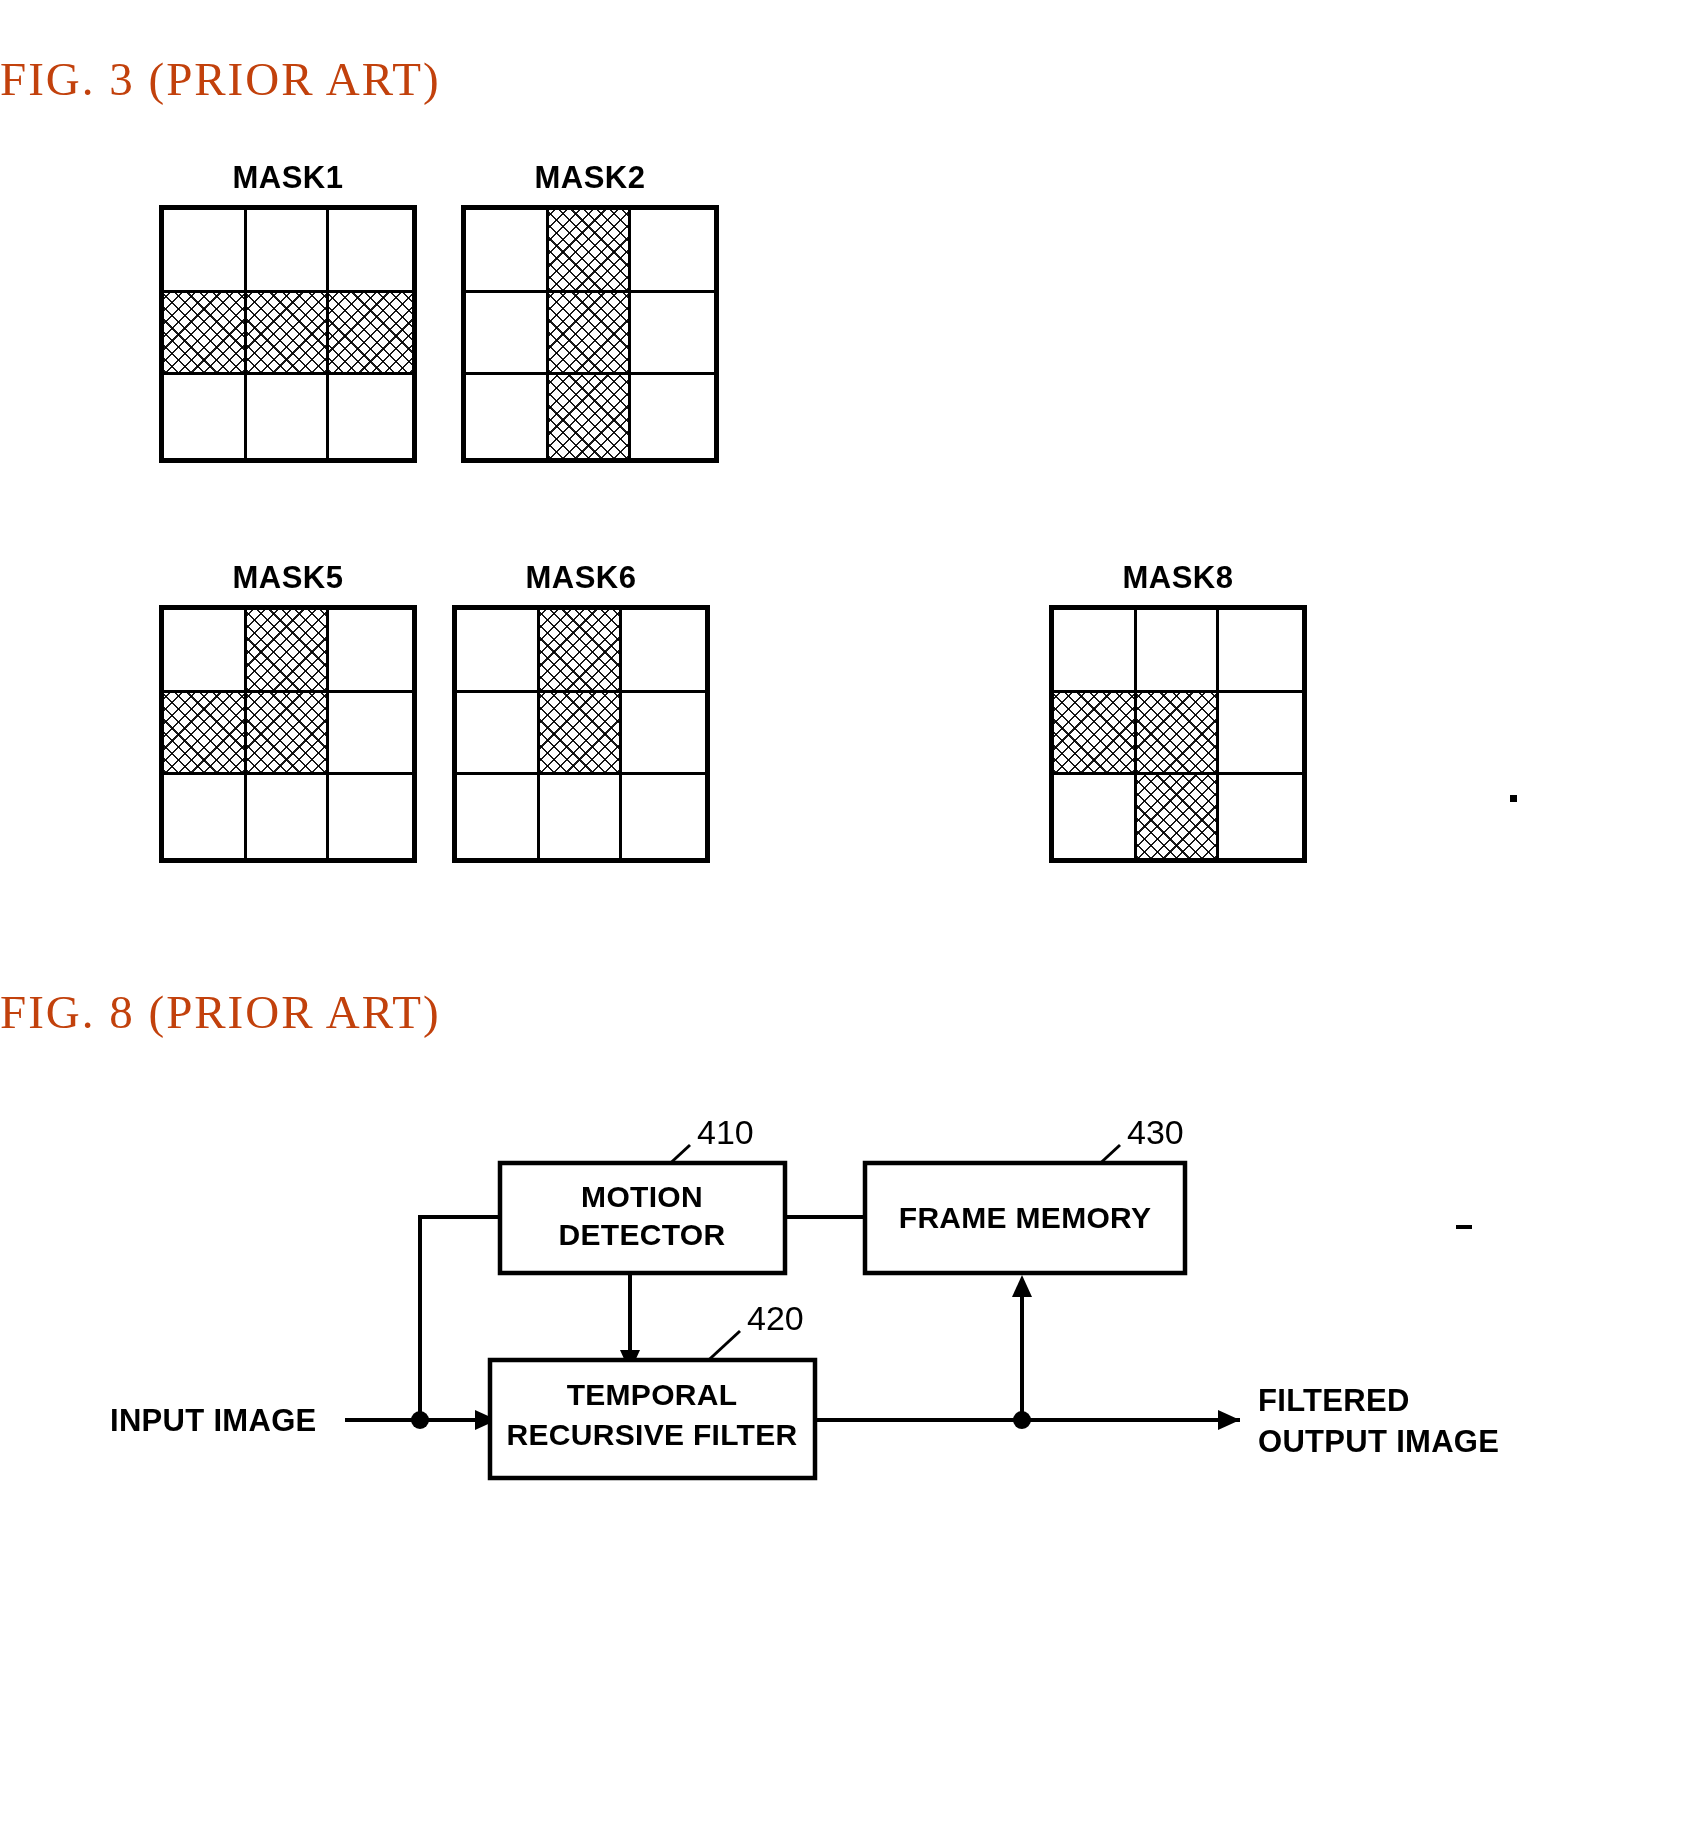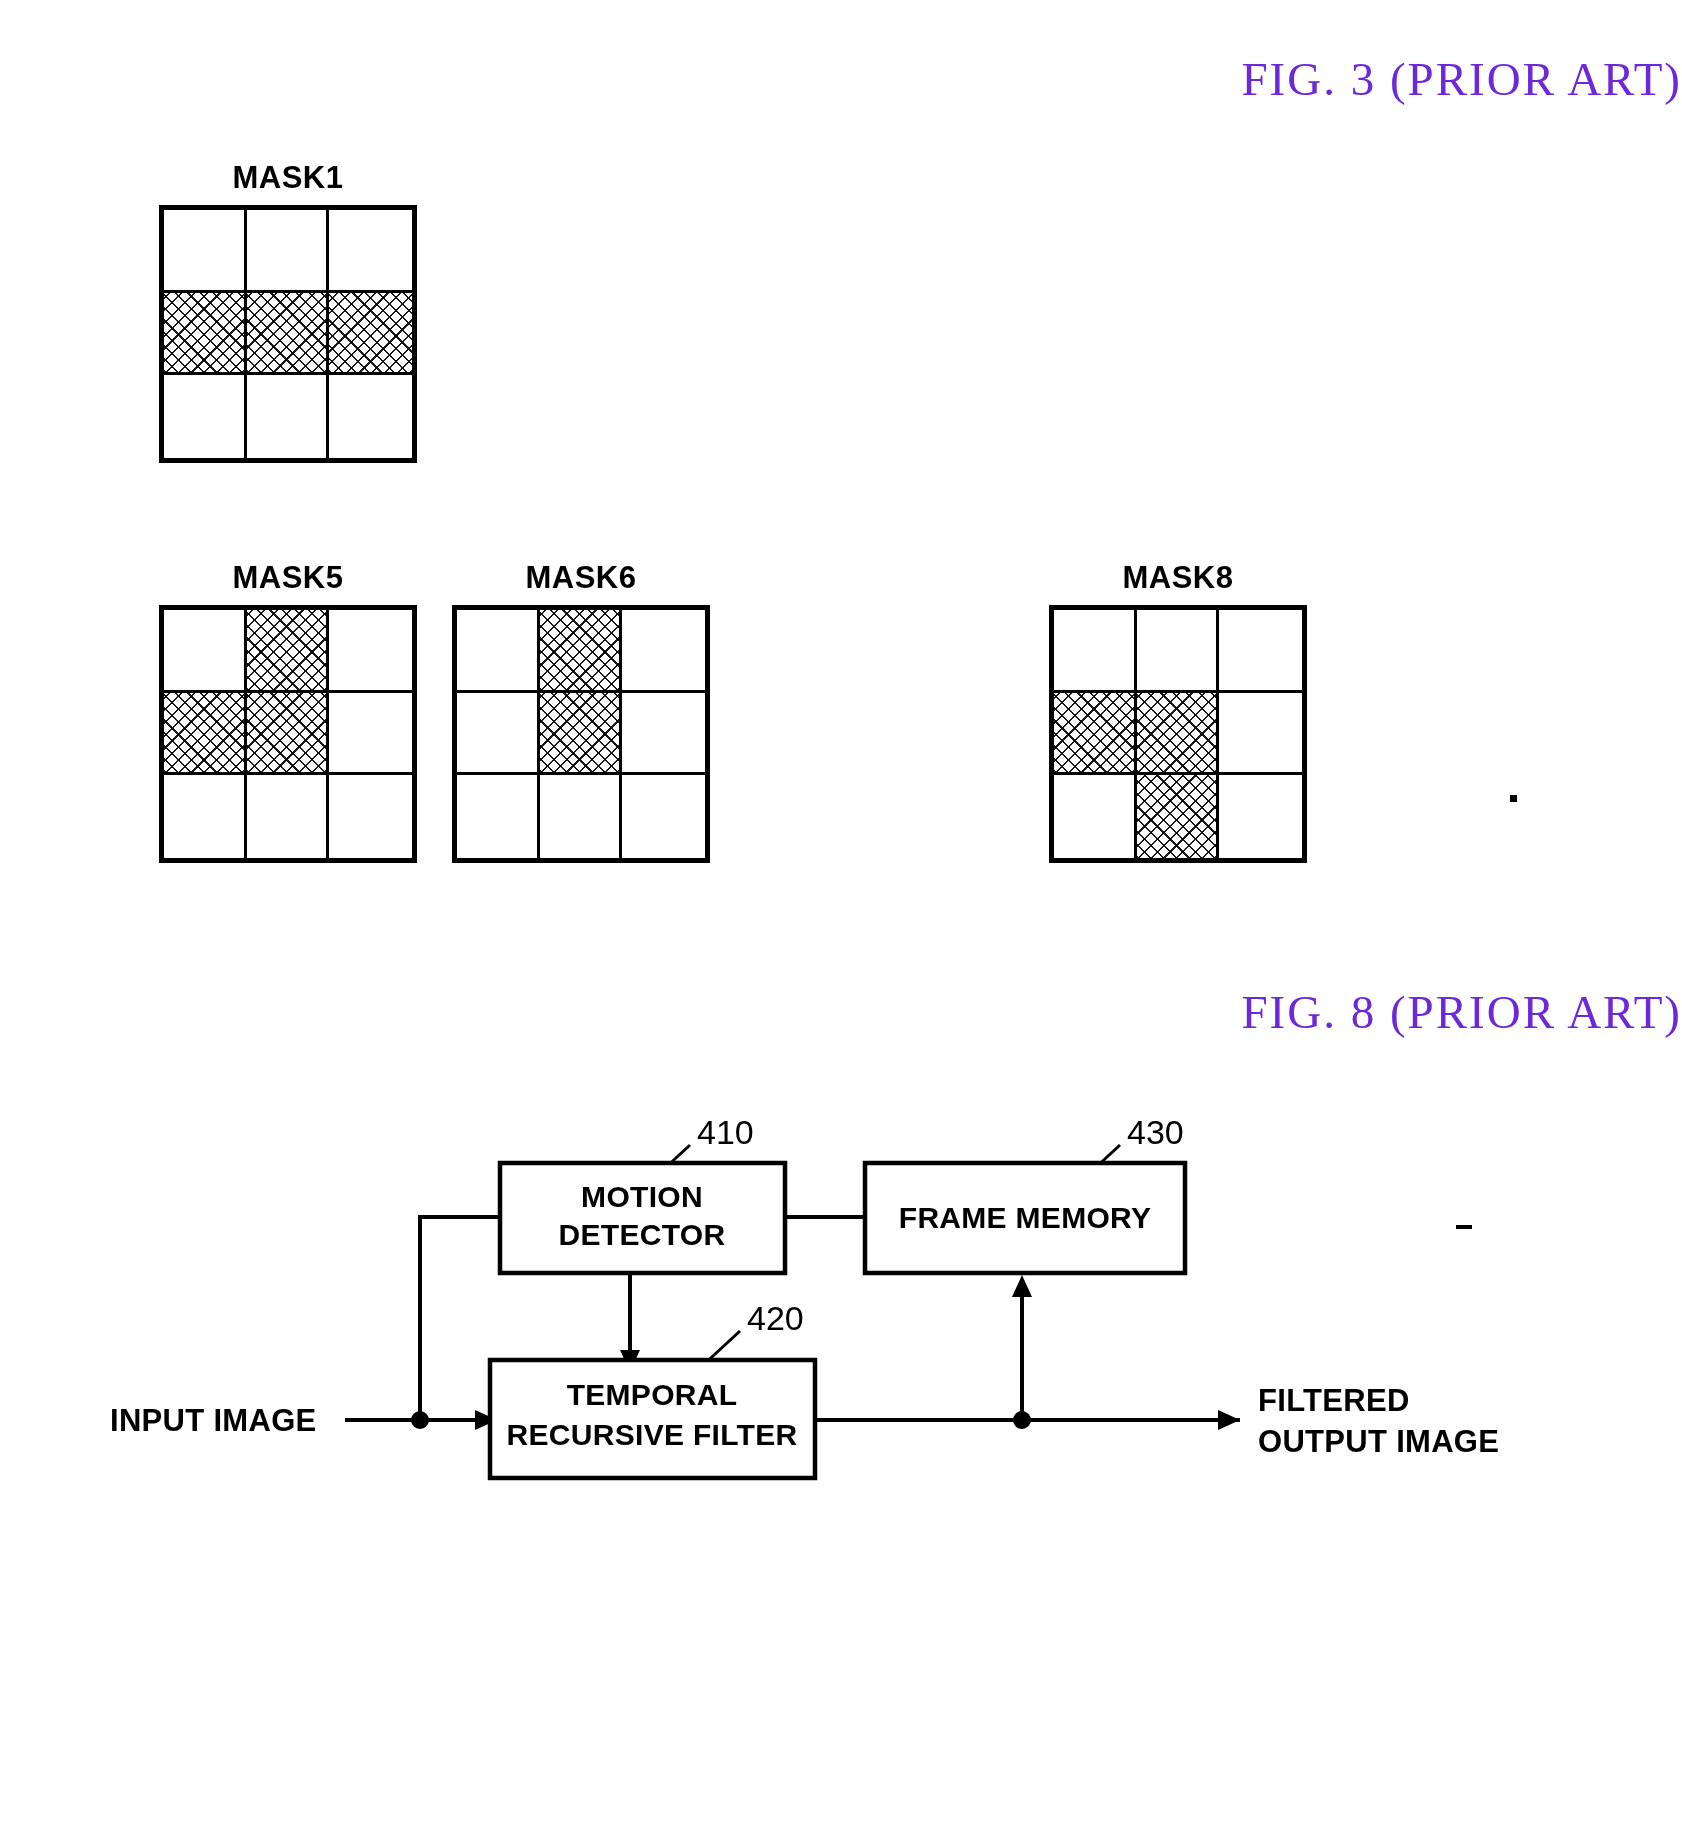--- a/index.html
+++ b/index.html
@@ -13,25 +13,25 @@
     position: relative;
     font-family: "Liberation Sans", sans-serif;
     color: #000000;
     overflow: hidden;
   }
 
   
   .fig-title {
     position: absolute;
     width: 100%;
-    text-align: right;
+    text-align: left;
     font-family: "Liberation Serif", serif;
     font-size: 47px;
     letter-spacing: 2px;
-    color: #6d28d9;
+    color: #c2410c;
     white-space: pre;
   }
   #fig3-title { top: 52px; }
   #fig4-title { top: 985px; }
 
   
   #fig3-area {
     position: absolute;
     top: 160px;
     left: 0;
@@ -148,20 +148,34 @@
           <div class="mask-sq"></div>
           <div class="mask-sq"></div>
           <div class="mask-sq on"></div>
           <div class="mask-sq on"></div>
           <div class="mask-sq on"></div>
           <div class="mask-sq"></div>
           <div class="mask-sq"></div>
           <div class="mask-sq"></div>
         </div>
     </div>
+    <div class="mask-cell-wrap" style="left:440px;">
+      <div class="mask-label">MASK2</div>
+      <div class="mask-grid" id="grid-1">
+          <div class="mask-sq"></div>
+          <div class="mask-sq on"></div>
+          <div class="mask-sq"></div>
+          <div class="mask-sq"></div>
+          <div class="mask-sq on"></div>
+          <div class="mask-sq"></div>
+          <div class="mask-sq"></div>
+          <div class="mask-sq on"></div>
+          <div class="mask-sq"></div>
+        </div>
+    </div>
   </div>
 
   <div class="mask-row" id="mask-row-2">
     <div class="mask-cell-wrap" style="left:138px;">
       <div class="mask-label">MASK5</div>
       <div class="mask-grid" id="grid-4">
           <div class="mask-sq"></div>
           <div class="mask-sq on"></div>
           <div class="mask-sq"></div>
           <div class="mask-sq on"></div>

